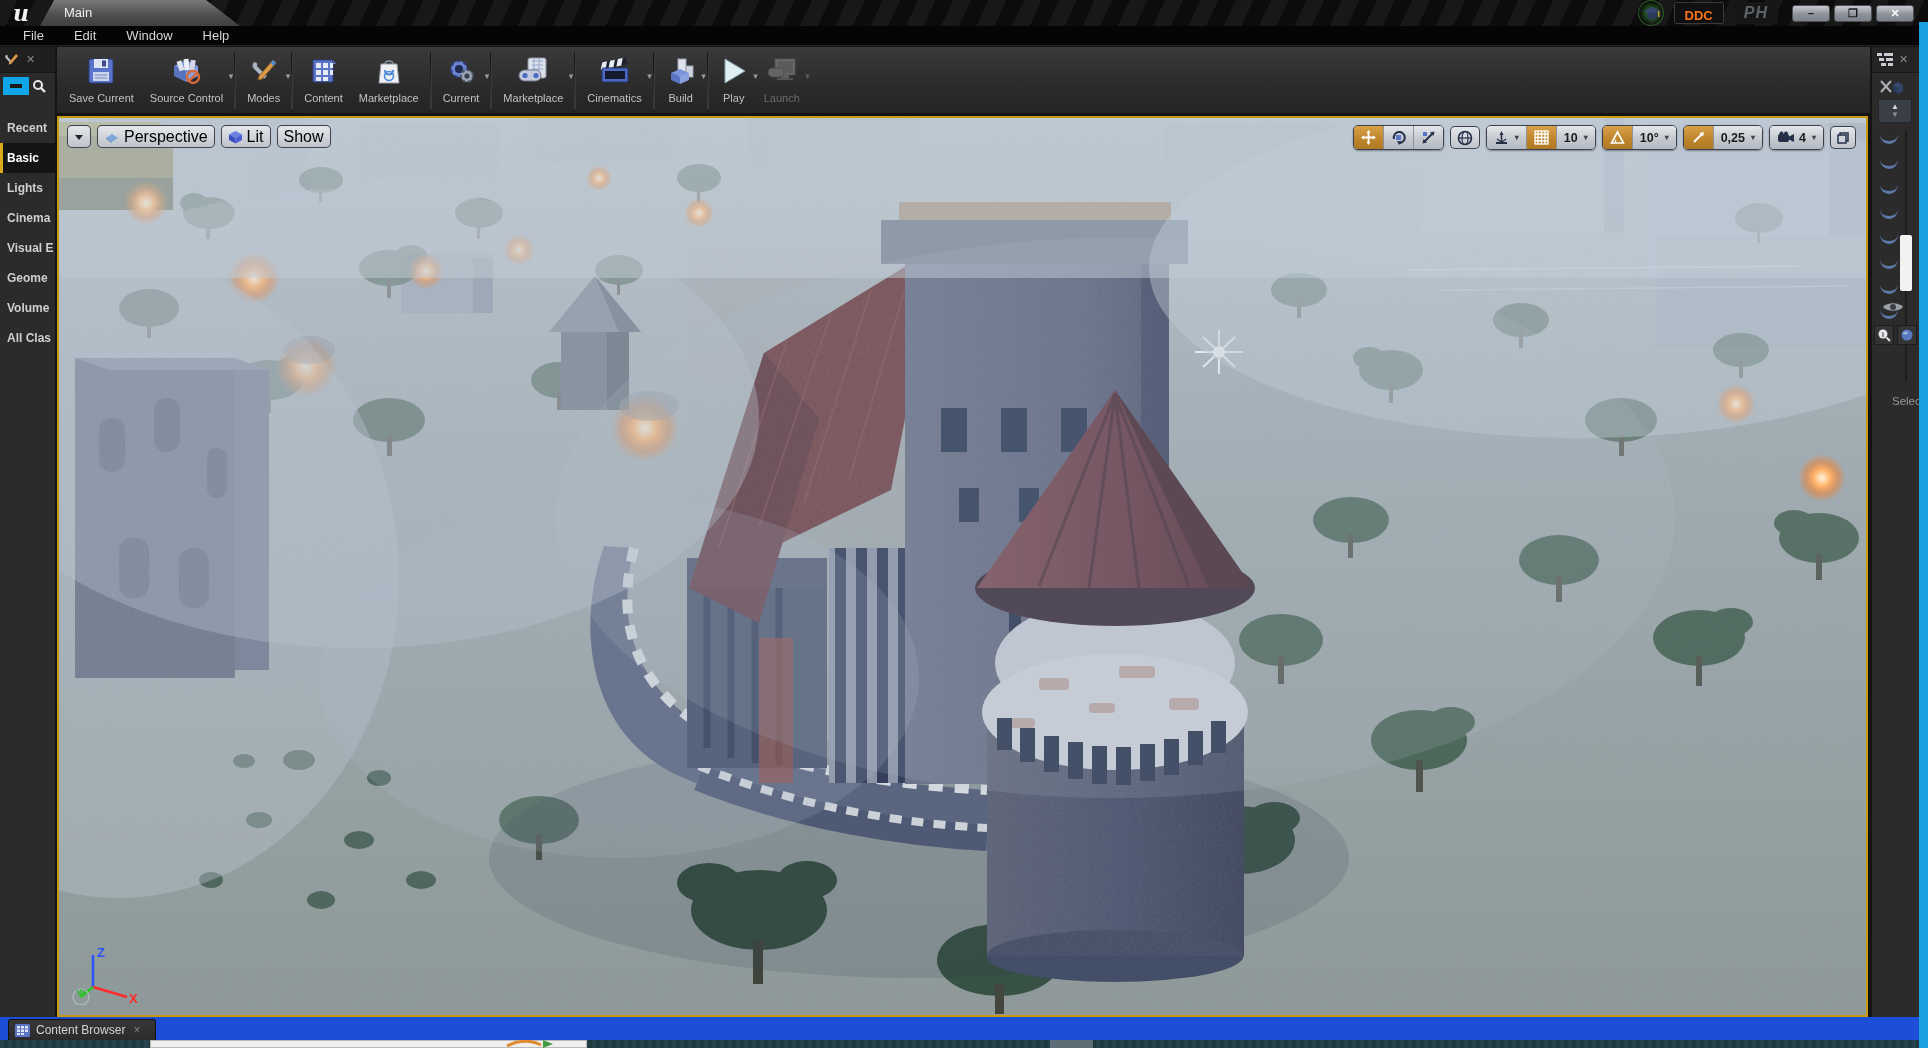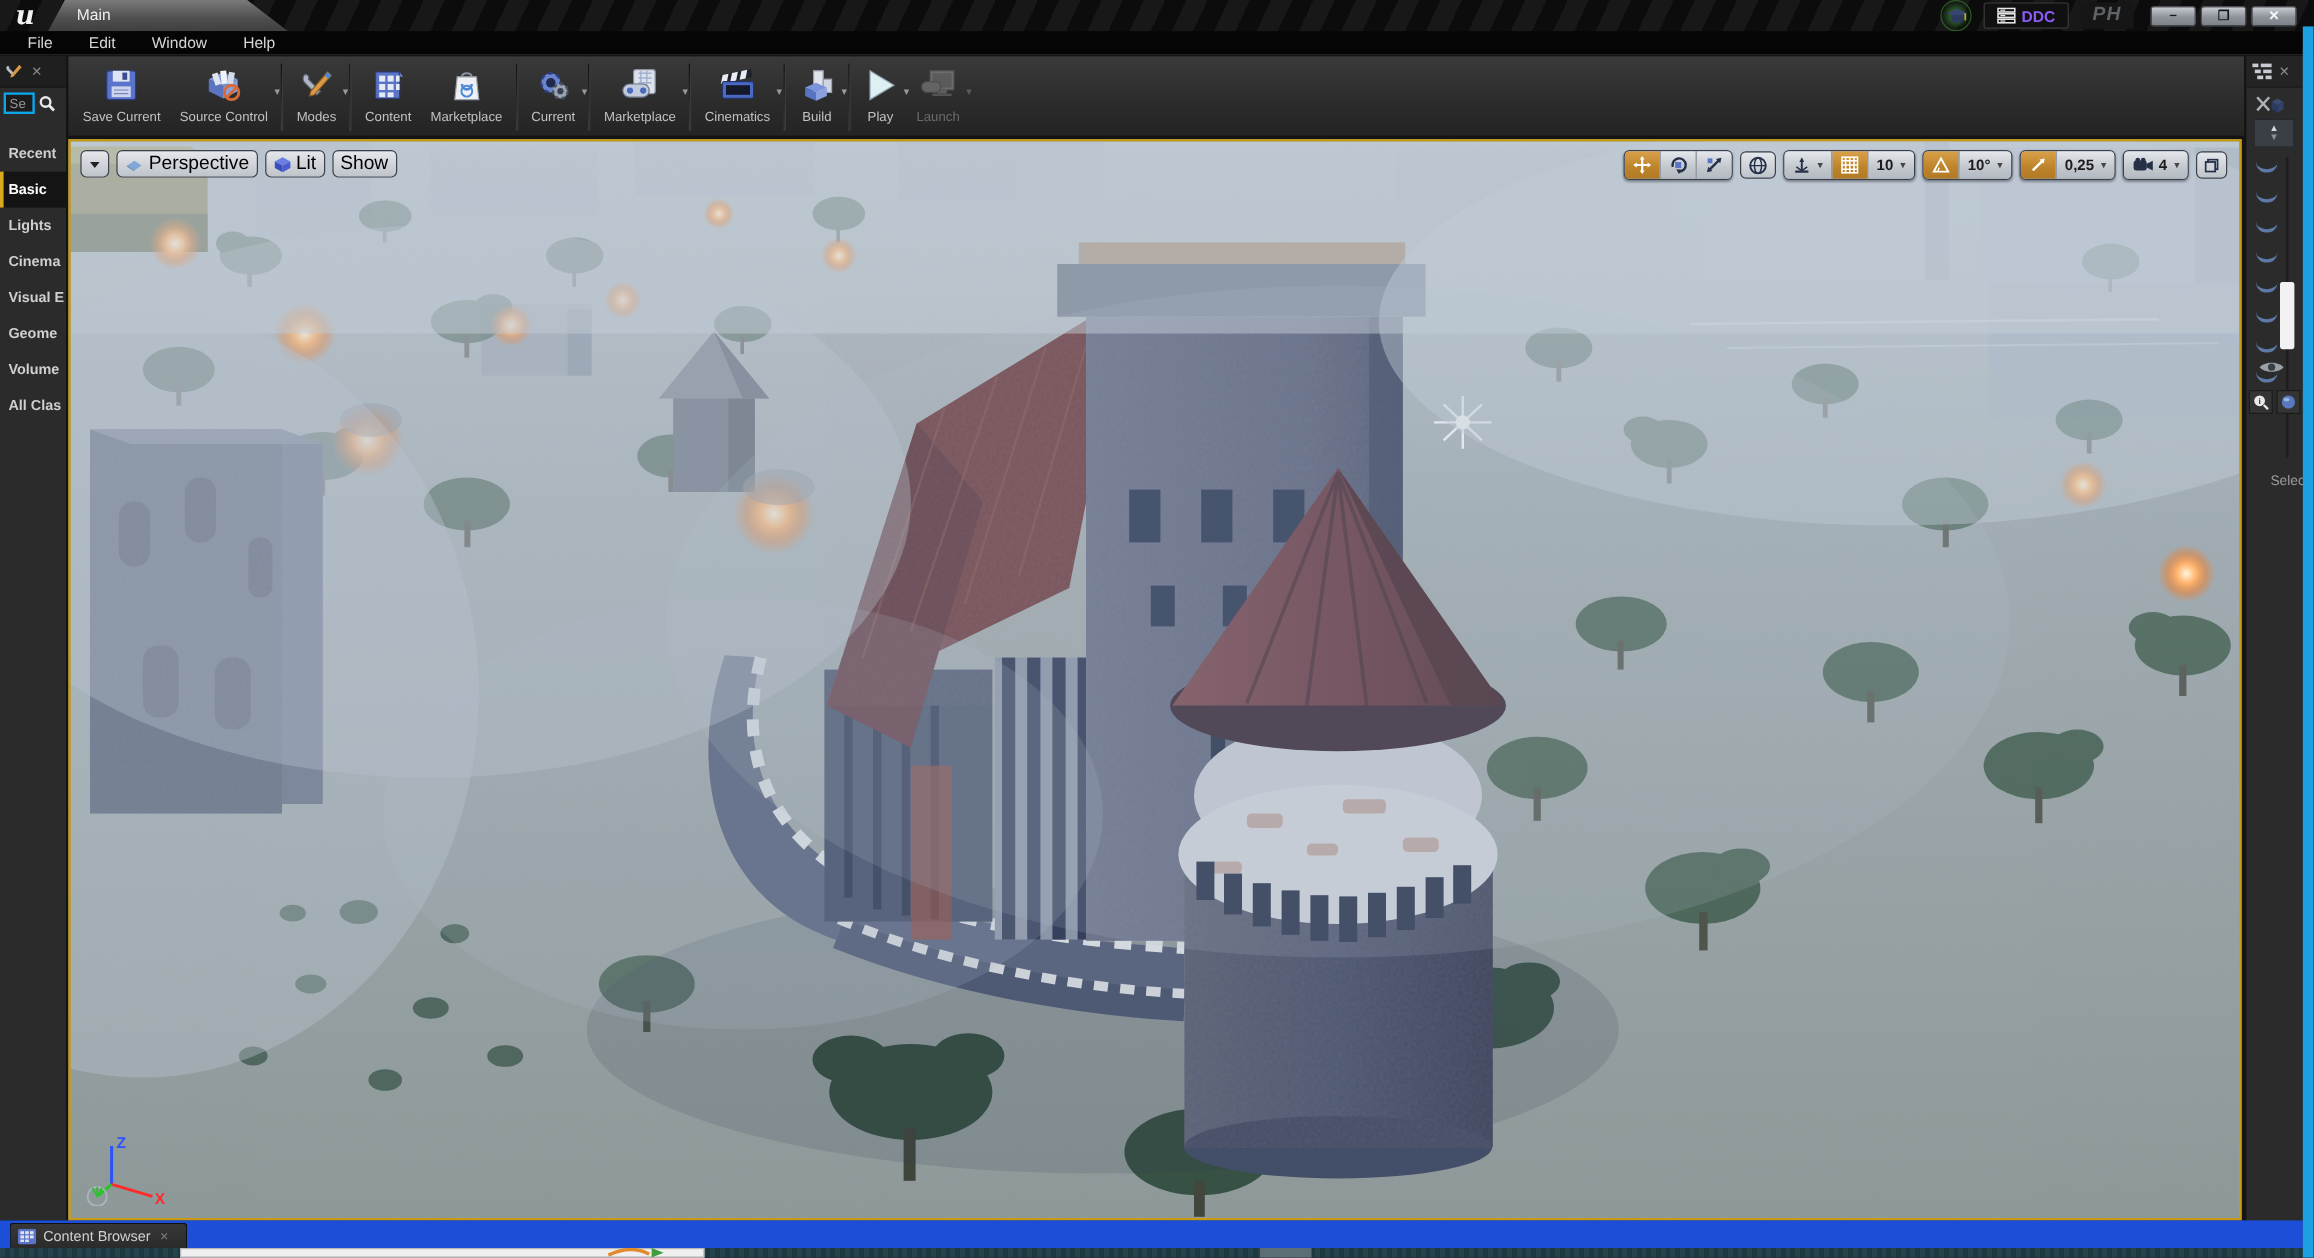--- a/index.html
+++ b/index.html
@@ -14,21 +14,21 @@
   #main-tab { position:absolute; left:40px; top:0; width:200px; height:26px;
     background:linear-gradient(#7a7a7a,#4e4e4e 60%,#3f3f3f);
     clip-path:polygon(14px 0, calc(100% - 34px) 0, 100% 100%, 0 100%);
     color:#efefef; font-size:13px; line-height:26px; padding-left:24px; }
   #tb-right { position:absolute; right:14px; top:0; height:26px; display:flex; align-items:center; gap:10px; }
   .glowcap { width:26px; height:26px; border-radius:50%; position:relative;
     background:radial-gradient(circle at 50% 50%, rgba(70,160,60,.85), rgba(20,60,20,.25) 62%, transparent 72%);
     border:1px solid rgba(60,140,50,.6); }
   .glowcap svg { position:absolute; left:4px; top:5px; }
   #ddc-pill { height:22px; background:#101010; border:1px solid #3a3a3a; border-radius:2px;
-    display:flex; align-items:center; gap:5px; padding:0 10px; color:#8b5cf6; font-size:13px; font-weight:bold; }
+    display:flex; align-items:center; gap:5px; padding:0 10px; color:#f97316; font-size:13px; font-weight:bold;flex-direction:column; }
   #ph-label { height:22px; padding:0 10px; background:#161616; color:#5f6468; font-size:16px;
     font-weight:bold; line-height:22px; letter-spacing:1px;font-style:italic; }
   .winbtn { width:38px; height:17px; border-radius:3px; border:1px solid #4c4f53;
     background:linear-gradient(#c7cbd1,#8e939a 55%,#7c828a); display:flex; align-items:center; justify-content:center;
     font-size:11px; font-weight:bold; color:#17181a; margin-left:4px; }
   .winbtn.close { color:#f7f7f7; }
   .winrow { display:flex; }
 
   
   #menubar { position:absolute; left:0; top:26px; width:1928px; height:20px; background:#050505;
@@ -43,21 +43,21 @@
     padding:4px 8px 2px 8px; position:relative; }
   .tb-btn .ic { height:36px; display:flex; align-items:center; }
   .tb-btn .lbl { font-size:11px; color:#c2c2c2; margin-top:3px; white-space:nowrap; }
   .tb-btn .caret { position:absolute; right:-2px; top:22px; color:#9a9a9a; font-size:9px; }
   .tb-btn.disabled { opacity:.42; filter:grayscale(.9); }
 
   
   #sidebar { position:absolute; left:0; top:47px; width:55px; height:970px; background:#2b2b2b; }
   #sidebar .panel-tab { height:26px; background:#1f1f1f; display:flex; align-items:center; padding:0 4px; gap:6px; border-bottom:1px solid #161616;}
   #sidebar .searchrow { height:26px; display:flex; align-items:center; gap:3px; padding:2px 3px; }
-  #sb-search { width:26px; height:18px; background:#1c1c1c; border:2px solid #0ea5e9; color:#9a9a9a;
+  #sb-search { width:26px; height:18px; background:#1c1c1c; border:7px solid #0ea5e9; color:#9a9a9a;
     font-size:11px; line-height:17px; padding-left:3px; overflow:hidden; }
   .sb-item { height:30px; line-height:30px; color:#cfcfcf; font-size:12px; font-weight:bold;
     padding-left:7px; white-space:nowrap; overflow:hidden; }
   .sb-item.selected { background:#141414; border-left:3px solid #d9a81c; padding-left:4px; color:#fff; }
 
   
   #viewport { position:absolute; left:57px; top:116px; width:1811px; height:901px;
     border:2px solid #c79a10; background:#9aa5ad; }
   #scene { position:absolute; left:0; top:0; width:1807px; height:897px; }
 

